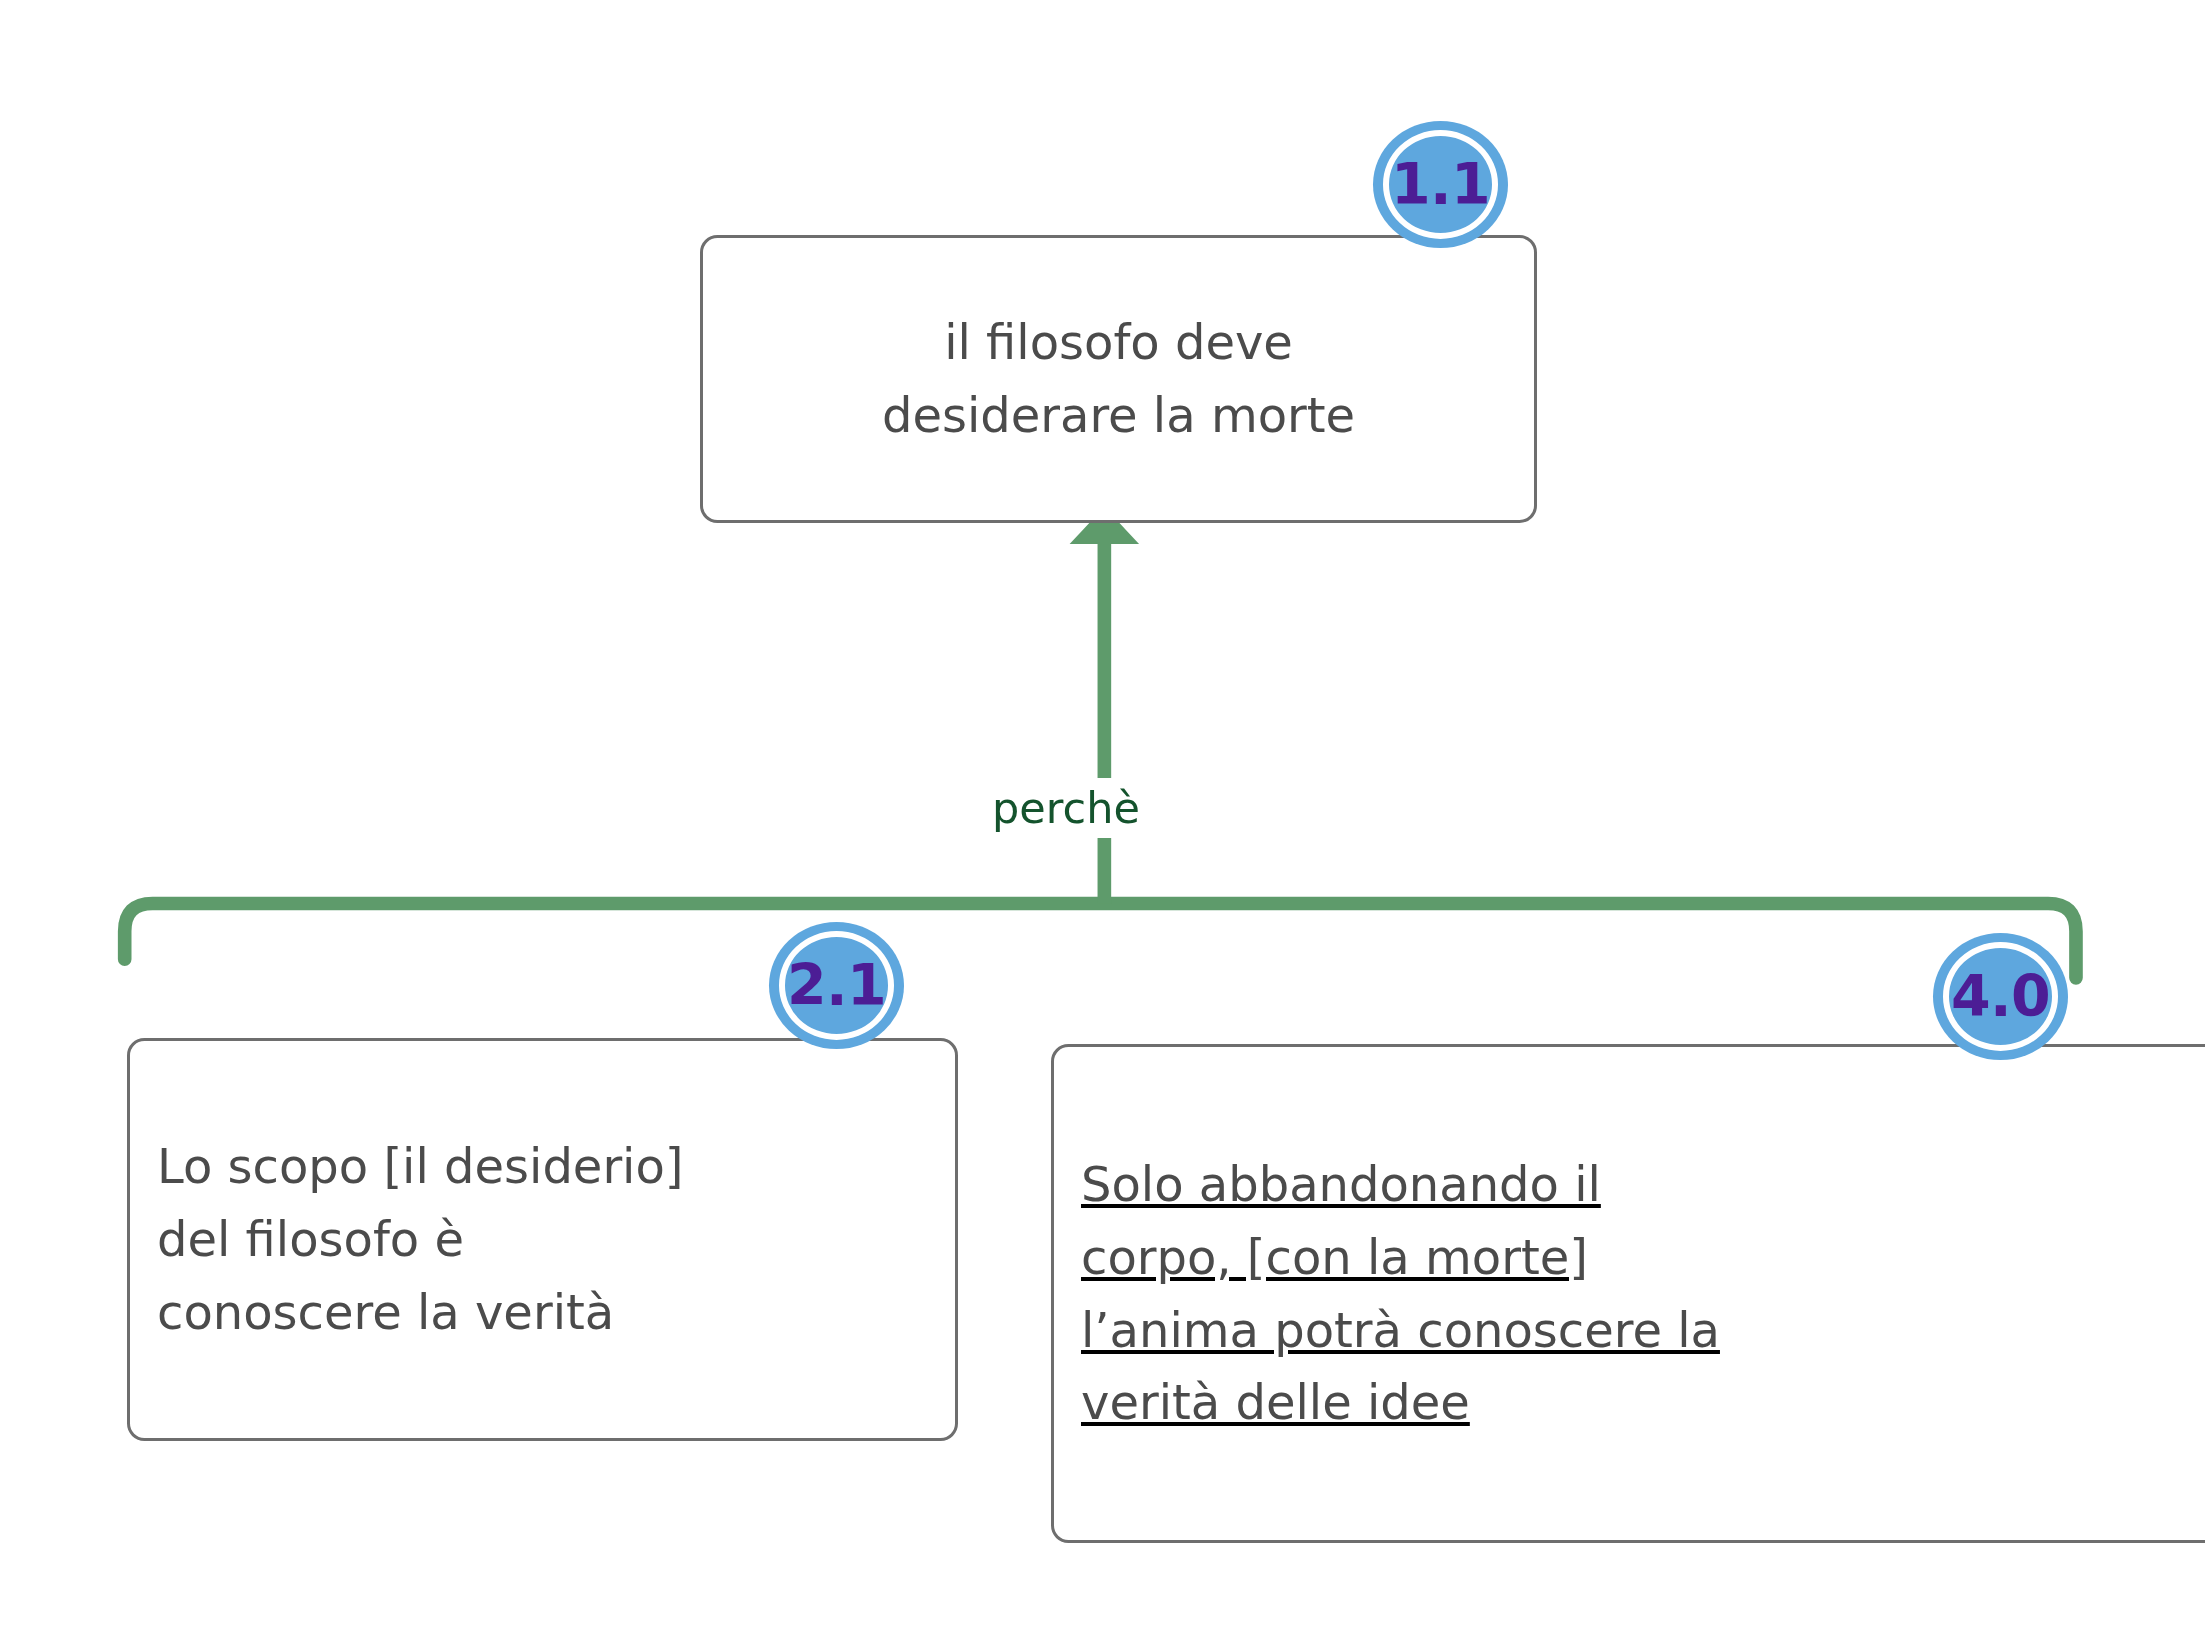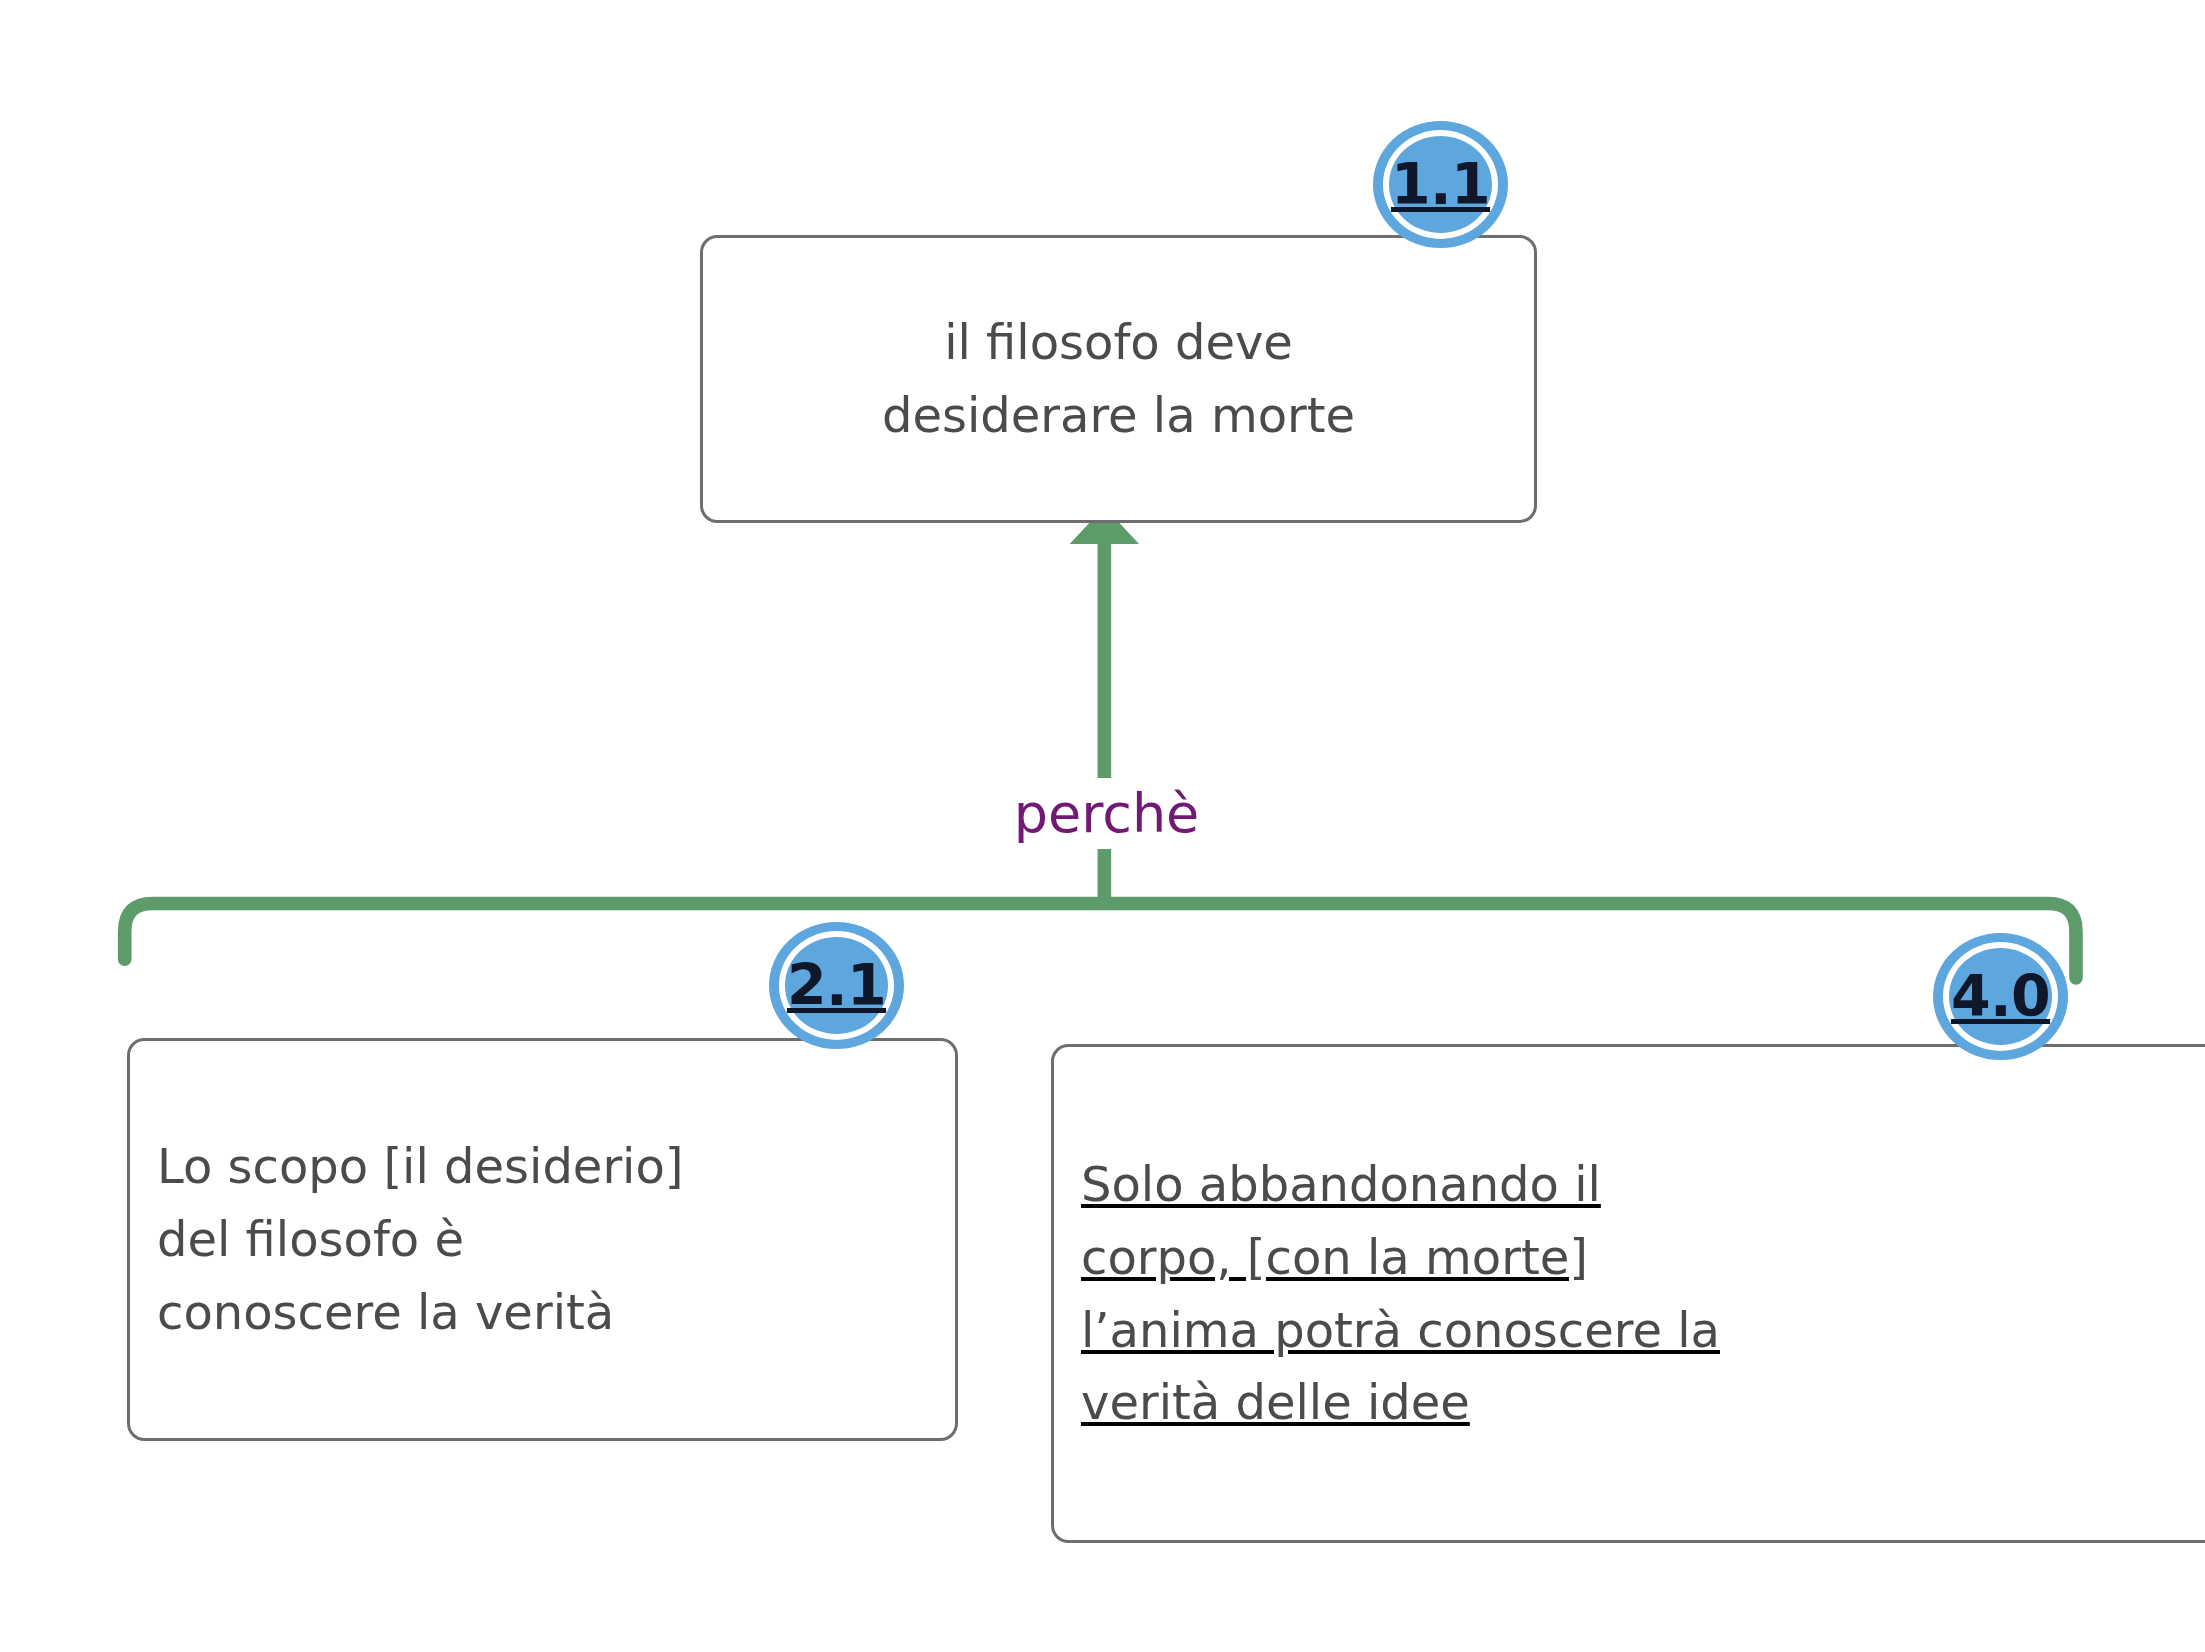--- a/index.html
+++ b/index.html
@@ -92,41 +92,40 @@
     top: 9.3px;
     right: 10px;
     bottom: 9.3px;
     border: 6.8px solid #ffffff;
     border-radius: 50%;
     box-sizing: border-box;
     pointer-events: none;
   }
   .badge-label {
     position: relative;
-    color: #0f172a;
+    color: #4c1d95;
     font-size: 57px;
     font-weight: 700;
     line-height: 1;
     letter-spacing: -0.6px;
     z-index: 2;
-    text-decoration: underline;
   }
   #badge-1-1 { left: 1373px; top: 121px; }
   #badge-2-1 { left: 769px; top: 922px; }
   #badge-2-2 { left: 1933px; top: 933px; }
 
   
   #relation-label {
     position: absolute;
     left: 992px;
     top: 778px;
     width: 229px;
-    text-align: center;
-    color: #701a75;
-    font-size: 54px;
+    text-align: left;
+    color: #14532d;
+    font-size: 43px;
     line-height: 1;
     background: #ffffff;
     padding: 8.7px 0;
     z-index: 4;
   }
 </style>
 </head>
 <body>
 
 <div id="canvas">

